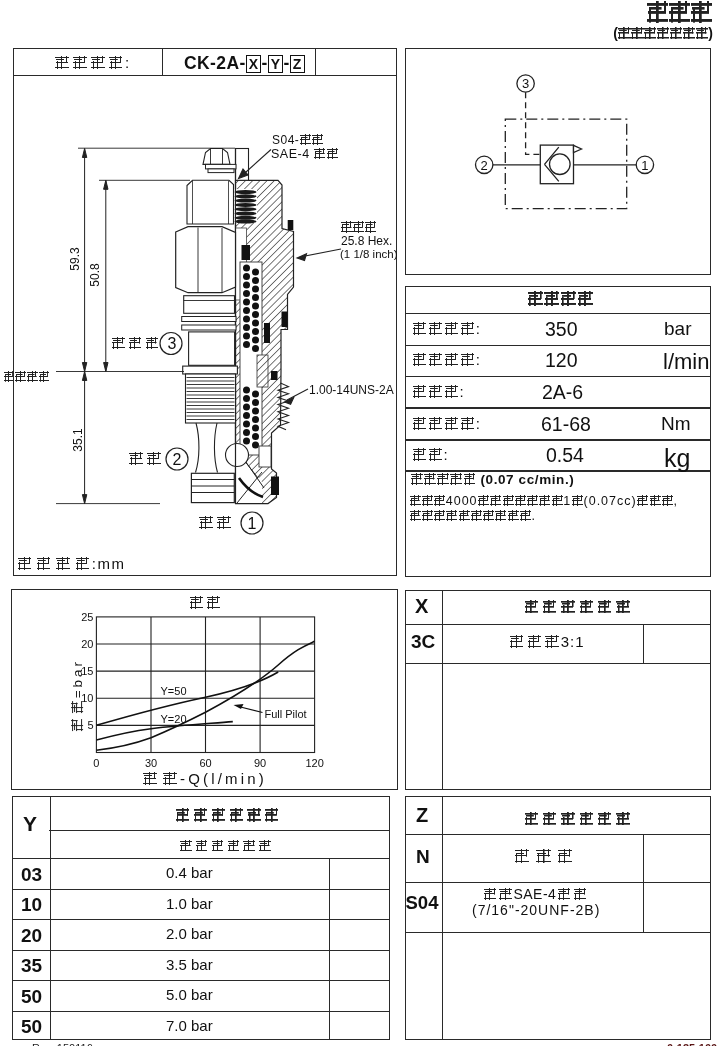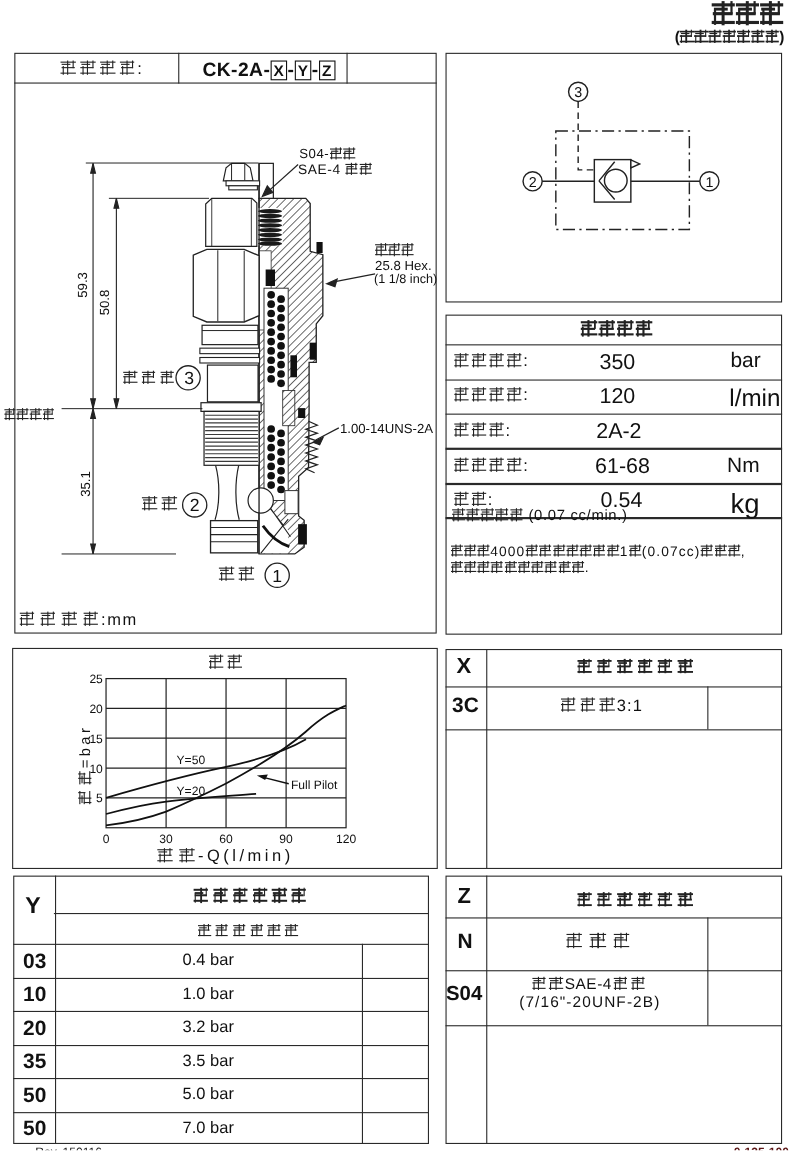--- a/index.html
+++ b/index.html
@@ -274,31 +274,31 @@
 
 <div class="lbl" style="left:411px;top:320px;font-size:15px;--g:1.5px;"><span class="c"></span><span class="c"></span><span class="c"></span><span class="c"></span>:</div>
 <div class="lbl" style="left:545px;top:317.5px;font-size:19.5px;">350</div>
 <div class="lbl" style="left:664px;top:318px;font-size:19px;">bar</div>
 
 <div class="lbl" style="left:411px;top:351px;font-size:15px;--g:1.5px;"><span class="c"></span><span class="c"></span><span class="c"></span><span class="c"></span>:</div>
 <div class="lbl" style="left:545px;top:348.5px;font-size:19.5px;">120</div>
 <div class="lbl" style="left:663px;top:349px;font-size:22px;">l/min</div>
 
 <div class="lbl" style="left:411px;top:383px;font-size:15px;--g:1.5px;"><span class="c"></span><span class="c"></span><span class="c"></span>:</div>
-<div class="lbl" style="left:542px;top:380.5px;font-size:19.5px;">2A-2</div>
+<div class="lbl" style="left:542px;top:380.5px;font-size:19.5px;">2A-6</div>
 
 <div class="lbl" style="left:411px;top:415px;font-size:15px;--g:1.5px;"><span class="c"></span><span class="c"></span><span class="c"></span><span class="c"></span>:</div>
 <div class="lbl" style="left:541px;top:412.5px;font-size:19.5px;">61-68</div>
 <div class="lbl" style="left:661px;top:413px;font-size:19px;">Nm</div>
 
 <div class="lbl" style="left:411px;top:446px;font-size:15px;--g:1.5px;"><span class="c"></span><span class="c"></span>:</div>
 <div class="lbl" style="left:546px;top:443.5px;font-size:19.5px;">0.54</div>
 <div class="lbl" style="left:664px;top:444px;font-size:25px;">kg</div>
 
-<div class="lbl" style="left:410px;top:461px;font-size:13.5px;letter-spacing:0.6px;"><span class="c"></span><span class="c"></span><span class="c"></span><span class="c"></span><span class="c"></span> (0.07 cc/min.)</div>
+<div class="lbl" style="left:410px;top:472px;font-size:13.5px;letter-spacing:0.6px;font-weight:bold;"><span class="c"></span><span class="c"></span><span class="c"></span><span class="c"></span><span class="c"></span> (0.07 cc/min.)</div>
 <div class="lbl" style="left:409px;top:494px;font-size:12.5px;letter-spacing:1px;"><span class="c"></span><span class="c"></span><span class="c"></span>4000<span class="c"></span><span class="c"></span><span class="c"></span><span class="c"></span><span class="c"></span><span class="c"></span><span class="c"></span>1<span class="c"></span>(0.07cc)<span class="c"></span><span class="c"></span><span class="c"></span>,</div>
 <div class="lbl" style="left:409px;top:509px;font-size:12.5px;letter-spacing:1px;"><span class="c"></span><span class="c"></span><span class="c"></span><span class="c"></span><span class="c"></span><span class="c"></span><span class="c"></span><span class="c"></span><span class="c"></span><span class="c"></span>.</div>
 
 <div class="box" style="left:10.5px;top:589px;width:387px;height:201px;"></div>
 
 <svg class="abs" style="left:10.5px;top:589.5px;" width="385" height="200" viewBox="10.5 589.5 385 200">
 
 <g stroke="#222" stroke-width="1.1" fill="none">
 <rect x="95.9" y="616.4" width="218.2" height="135.6"></rect>
 <path d="M95.9 643.5 H314.1 M95.9 670.6 H314.1 M95.9 697.8 H314.1 M95.9 724.9 H314.1"></path>
@@ -381,21 +381,21 @@
 <div class="abs" style="left:12.3px;top:980px;width:378px;height:1.2px;background:#2a2a2a;"></div>
 <div class="abs" style="left:12.3px;top:1010.5px;width:378px;height:1.2px;background:#2a2a2a;"></div>
 
 <div class="lbl" style="left:21px;top:863.5px;font-size:19px;font-weight:bold;">03</div>
 <div class="lbl" style="left:166px;top:864px;font-size:15px;">0.4 bar</div>
 
 <div class="lbl" style="left:21px;top:894px;font-size:19px;font-weight:bold;">10</div>
 <div class="lbl" style="left:166px;top:894.5px;font-size:15px;">1.0 bar</div>
 
 <div class="lbl" style="left:21px;top:924.5px;font-size:19px;font-weight:bold;">20</div>
-<div class="lbl" style="left:166px;top:925px;font-size:15px;">3.2 bar</div>
+<div class="lbl" style="left:166px;top:925px;font-size:15px;">2.0 bar</div>
 
 <div class="lbl" style="left:21px;top:955px;font-size:19px;font-weight:bold;">35</div>
 <div class="lbl" style="left:166px;top:955.5px;font-size:15px;">3.5 bar</div>
 
 <div class="lbl" style="left:21px;top:985.5px;font-size:19px;font-weight:bold;">50</div>
 <div class="lbl" style="left:166px;top:986px;font-size:15px;">5.0 bar</div>
 
 <div class="lbl" style="left:21px;top:1016px;font-size:19px;font-weight:bold;">50</div>
 <div class="lbl" style="left:166px;top:1016.5px;font-size:15px;">7.0 bar</div>
 

